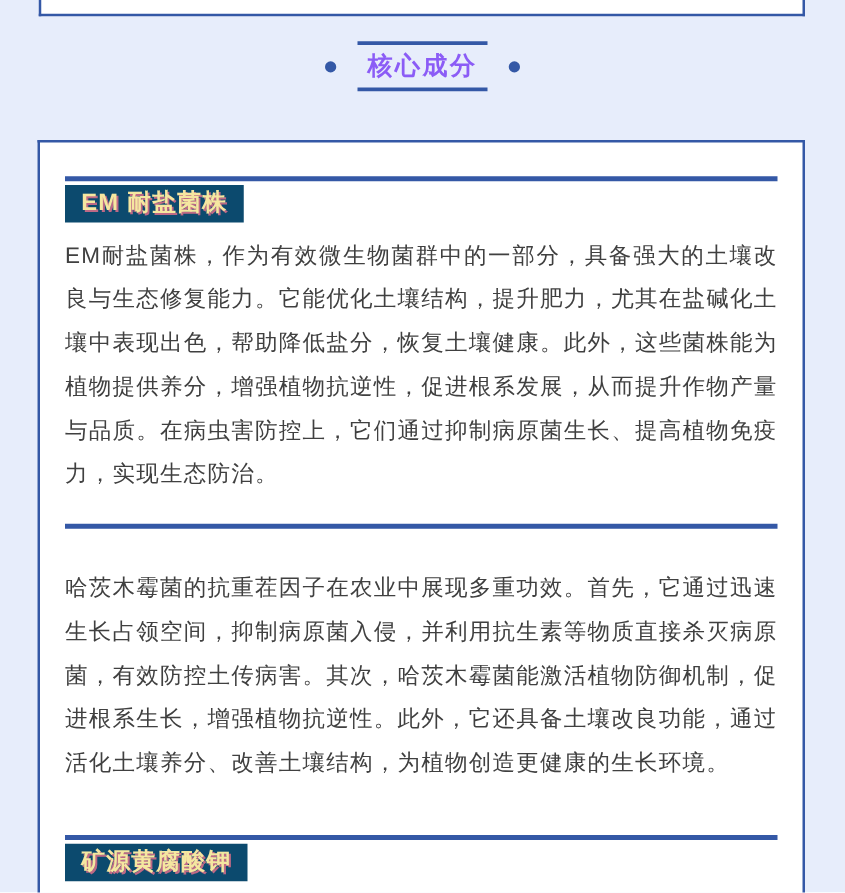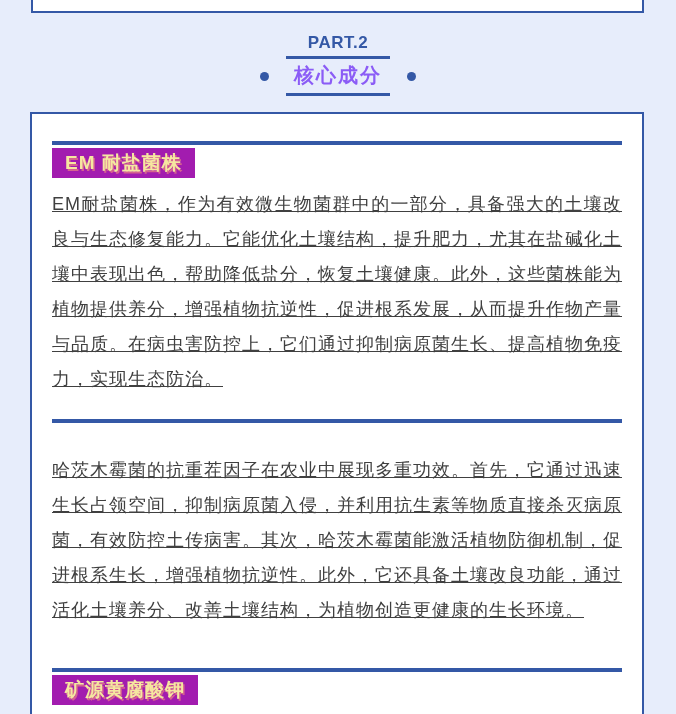--- a/index.html
+++ b/index.html
@@ -84,52 +84,50 @@
 
   .section { margin: 0; }
   .rule {
     width: 100%;
     height: 4px;
     background: #3458A6;
   }
   .badge {
     display: inline-block;
     margin-top: 3px;
-    background: #a21caf;
+    background: #0c4a6e;
     color: #F5E7A0;
     font-size: 19px;
     font-weight: bold;
     letter-spacing: 1px;
     line-height: 30px;
     height: 30px;
     padding: 0 13px;
     text-shadow: 1.5px 1.5px 0 rgba(222, 110, 138, 0.85);
   }
   .body-text {
     margin-top: 9px;
     margin-bottom: 22px;
     font-size: 18px;
     line-height: 35px;
     letter-spacing: 1px;
     color: #404040;
     text-align: justify;
     text-justify: inter-ideograph;
-    text-decoration: underline;
   }
   .section-2 .body-text { margin-bottom: 40px; margin-top: 30px; }
 </style>
 </head>
 <body>
 
 <div class="page">
 
   <div class="prev-card-remnant"></div>
 
   <header class="part-header">
-    <div class="part-label">PART.2</div>
     <div class="title-row">
       <span class="dot"></span>
       <div class="title-box">核心成分</div>
       <span class="dot"></span>
     </div>
   </header>
 
   <main class="card">
 
     <section class="section section-1">

